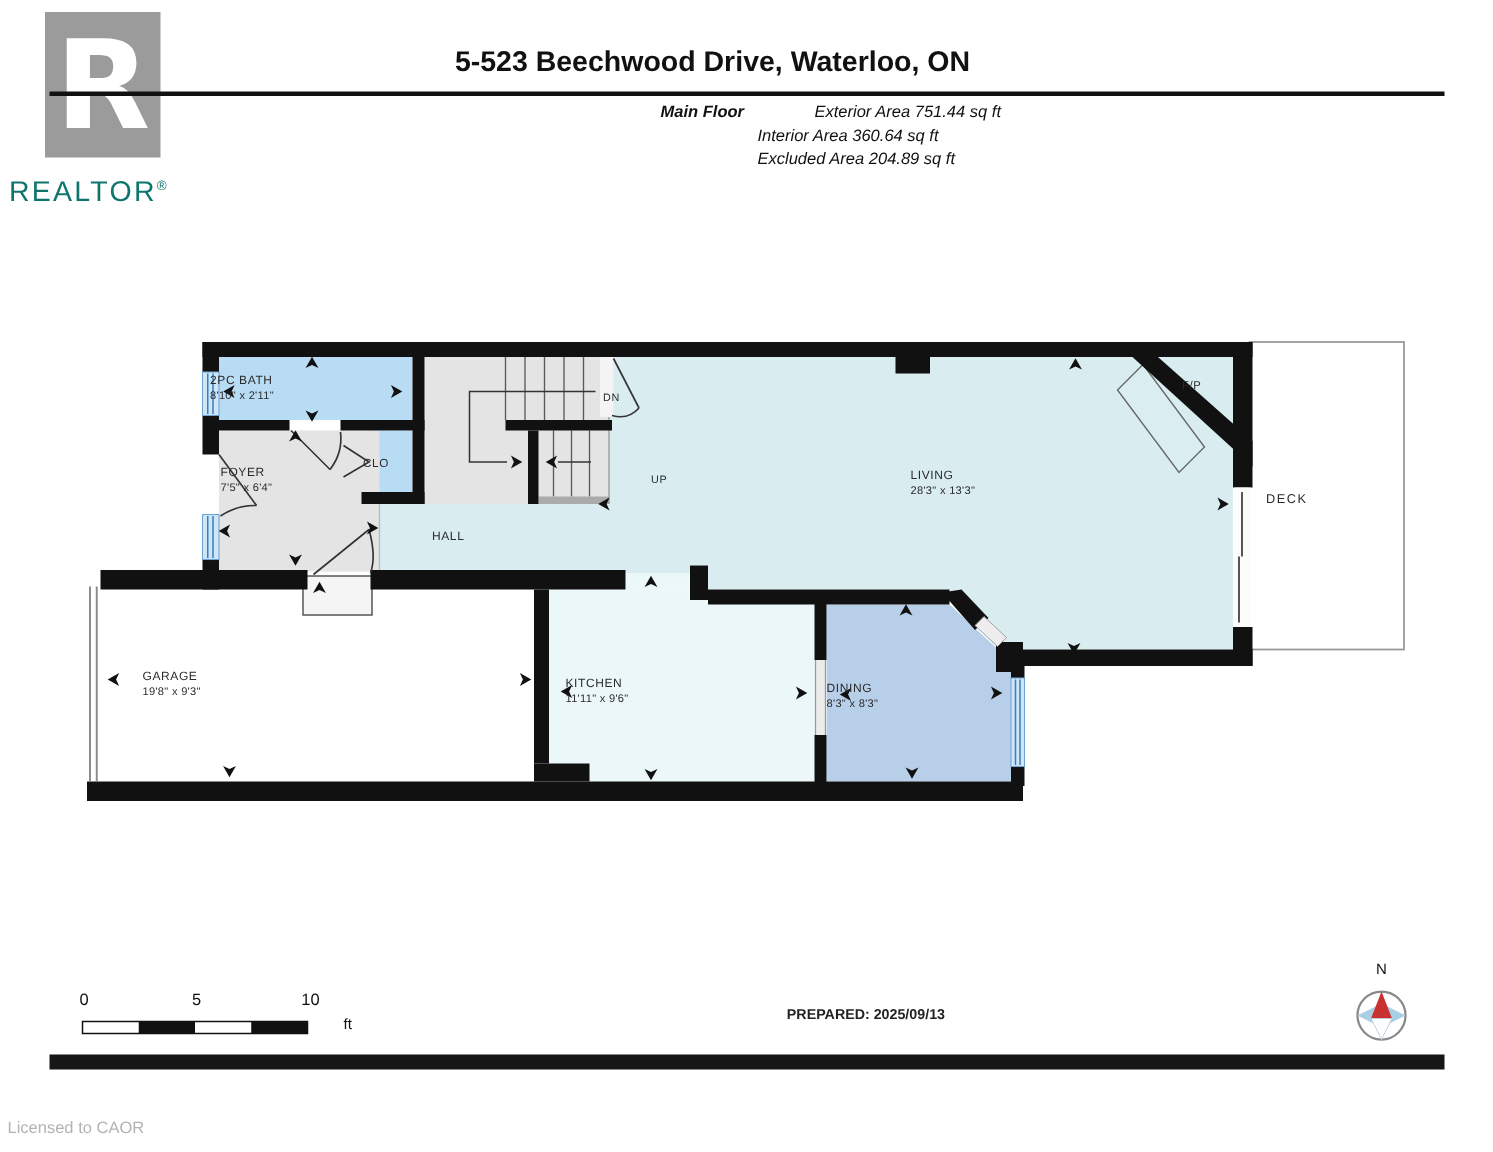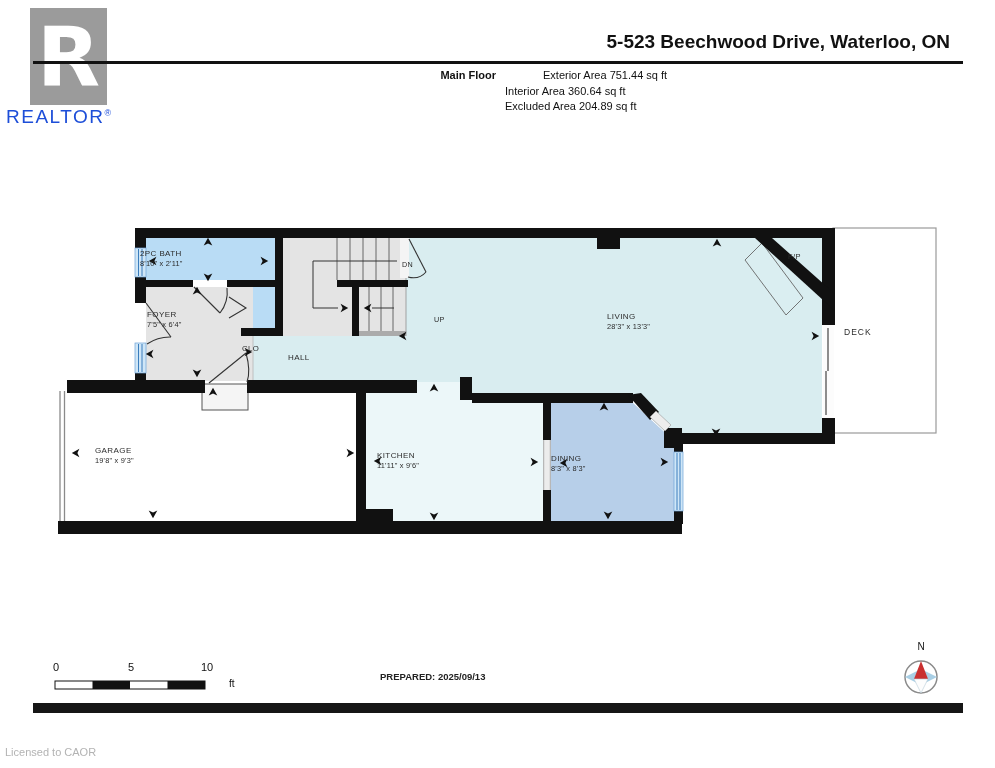--- a/index.html
+++ b/index.html
@@ -4,21 +4,21 @@
 <style>
   html,body{margin:0;padding:0;background:#fff;}
   .page{position:relative;width:995px;height:768px;background:#fff;overflow:hidden;
         font-family:"Liberation Sans",sans-serif;}
   .abs{position:absolute;}
   svg.plan{position:absolute;left:0;top:0;}
   .rlabel{position:absolute;text-align:left;color:#2b2b2b;}
   .rname{font-size:8px;line-height:9.5px;letter-spacing:0.4px;}
   .rdims{font-size:7.4px;line-height:9px;letter-spacing:0.2px;}
   .tick{position:absolute;text-align:center;font-size:11px;color:#111;}
-  .hdrstat{position:absolute;font-size:11px;color:#111;}
+  .hdrstat{position:absolute;font-size:11px;color:#111;font-style:italic;}
 </style>
 </head>
 <body>
 
 <div class="page">
 
   <svg class="plan" width="995" height="768" viewBox="0 0 995 768">
 
     <g>
       <rect x="146" y="238" width="129" height="42" fill="#b9dcf5"></rect>
@@ -177,35 +177,35 @@
       <circle cx="921" cy="677" r="16" fill="#fff" stroke="#8a8a8a" stroke-width="1.5"></circle>
       <polygon points="905,677 921,669 937,677 921,685" fill="#a9cfe5"></polygon>
       <polygon points="921,661 914,679 928,679" fill="#c93030"></polygon>
       <polygon points="914,679 928,679 921,693" fill="#fdfdfd" stroke="#b9cdd9" stroke-width="0.6"></polygon>
     </g>
   </svg>
 
   <div class="abs" style="left:30px;top:8px;width:77px;height:97px;background:#9b9b9b;"></div>
   <div class="abs" style="left:30px;top:8px;width:77px;height:97px;color:#fff;font-weight:bold;font-size:82px;line-height:99px;text-align:center;font-family:'DejaVu Sans',sans-serif;z-index:2;">R</div>
   <div class="abs" style="left:33px;top:61px;width:930px;height:3px;background:#111;z-index:6;"></div>
-  <div class="abs" style="left:6px;top:106px;width:130px;color:#1d4ed8;font-size:19px;letter-spacing:1.5px;z-index:2;">
+  <div class="abs" style="left:6px;top:118px;width:130px;color:#0f766e;font-size:19px;letter-spacing:1.5px;z-index:2;">
     <span>REALTOR</span><sup style="font-size:9px;">®</sup>
   </div>
 
-  <div class="abs" style="left:0;top:31px;width:950px;text-align:right;font-size:19px;font-weight:bold;color:#111;">5-523 Beechwood Drive, Waterloo, ON</div>
+  <div class="abs" style="left:0;top:31px;width:950px;text-align:center;font-size:19px;font-weight:bold;color:#111;">5-523 Beechwood Drive, Waterloo, ON</div>
   <div class="hdrstat" style="left:380px;top:69px;width:116px;text-align:right;font-weight:bold;">Main Floor</div>
   <div class="hdrstat" style="left:505px;top:69px;margin-left:38px;">Exterior Area 751.44 sq ft</div>
   <div class="hdrstat" style="left:505px;top:84.5px;">Interior Area 360.64 sq ft</div>
   <div class="hdrstat" style="left:505px;top:100px;">Excluded Area 204.89 sq ft</div>
 
   <div class="rlabel" style="left:140px;top:249px;width:140px;">
     <div class="rname">2PC BATH</div>
     <div class="rdims">8'10" x 2'11"</div>
   </div>
-  <div class="rlabel" style="left:242px;top:304px;width:40px;margin-top:40px;">
+  <div class="rlabel" style="left:242px;top:304px;width:40px;">
     <div class="rname" style="font-size:7.8px;">CLO</div>
   </div>
   <div class="rlabel" style="left:147px;top:310px;width:100px;">
     <div class="rname">FOYER</div>
     <div class="rdims">7'5" x 6'4"</div>
   </div>
   <div class="rlabel" style="left:402px;top:260px;width:26px;">
     <div class="rname" style="font-size:7.2px;">DN</div>
   </div>
   <div class="rlabel" style="left:402px;top:315px;width:26px;margin-left:32px;">
@@ -234,17 +234,17 @@
   </div>
   <div class="rlabel" style="left:551px;top:454px;width:116px;">
     <div class="rname">DINING</div>
     <div class="rdims">8'3" x 8'3"</div>
   </div>
 
   <div class="tick" style="left:48px;top:661px;width:16px;">0</div>
   <div class="tick" style="left:123px;top:661px;width:16px;">5</div>
   <div class="tick" style="left:197px;top:661px;width:20px;">10</div>
   <div class="abs" style="left:209px;top:678px;width:24px;font-size:10px;color:#111;padding-left:20px;">ft</div>
-  <div class="abs" style="left:380px;top:671px;width:250px;text-align:left;font-size:9.5px;font-weight:600;color:#222;">PREPARED: 2025/09/13</div>
+  <div class="abs" style="left:380px;top:671px;width:250px;text-align:right;font-size:9.5px;font-weight:600;color:#222;">PREPARED: 2025/09/13</div>
   <div class="abs" style="left:911px;top:641px;width:20px;text-align:center;font-size:10px;color:#111;">N</div>
   <div class="abs" style="left:5px;top:746px;width:200px;font-size:11px;color:#b3b3b3;">Licensed to CAOR</div>
 
 </div>
 
 </body></html>

